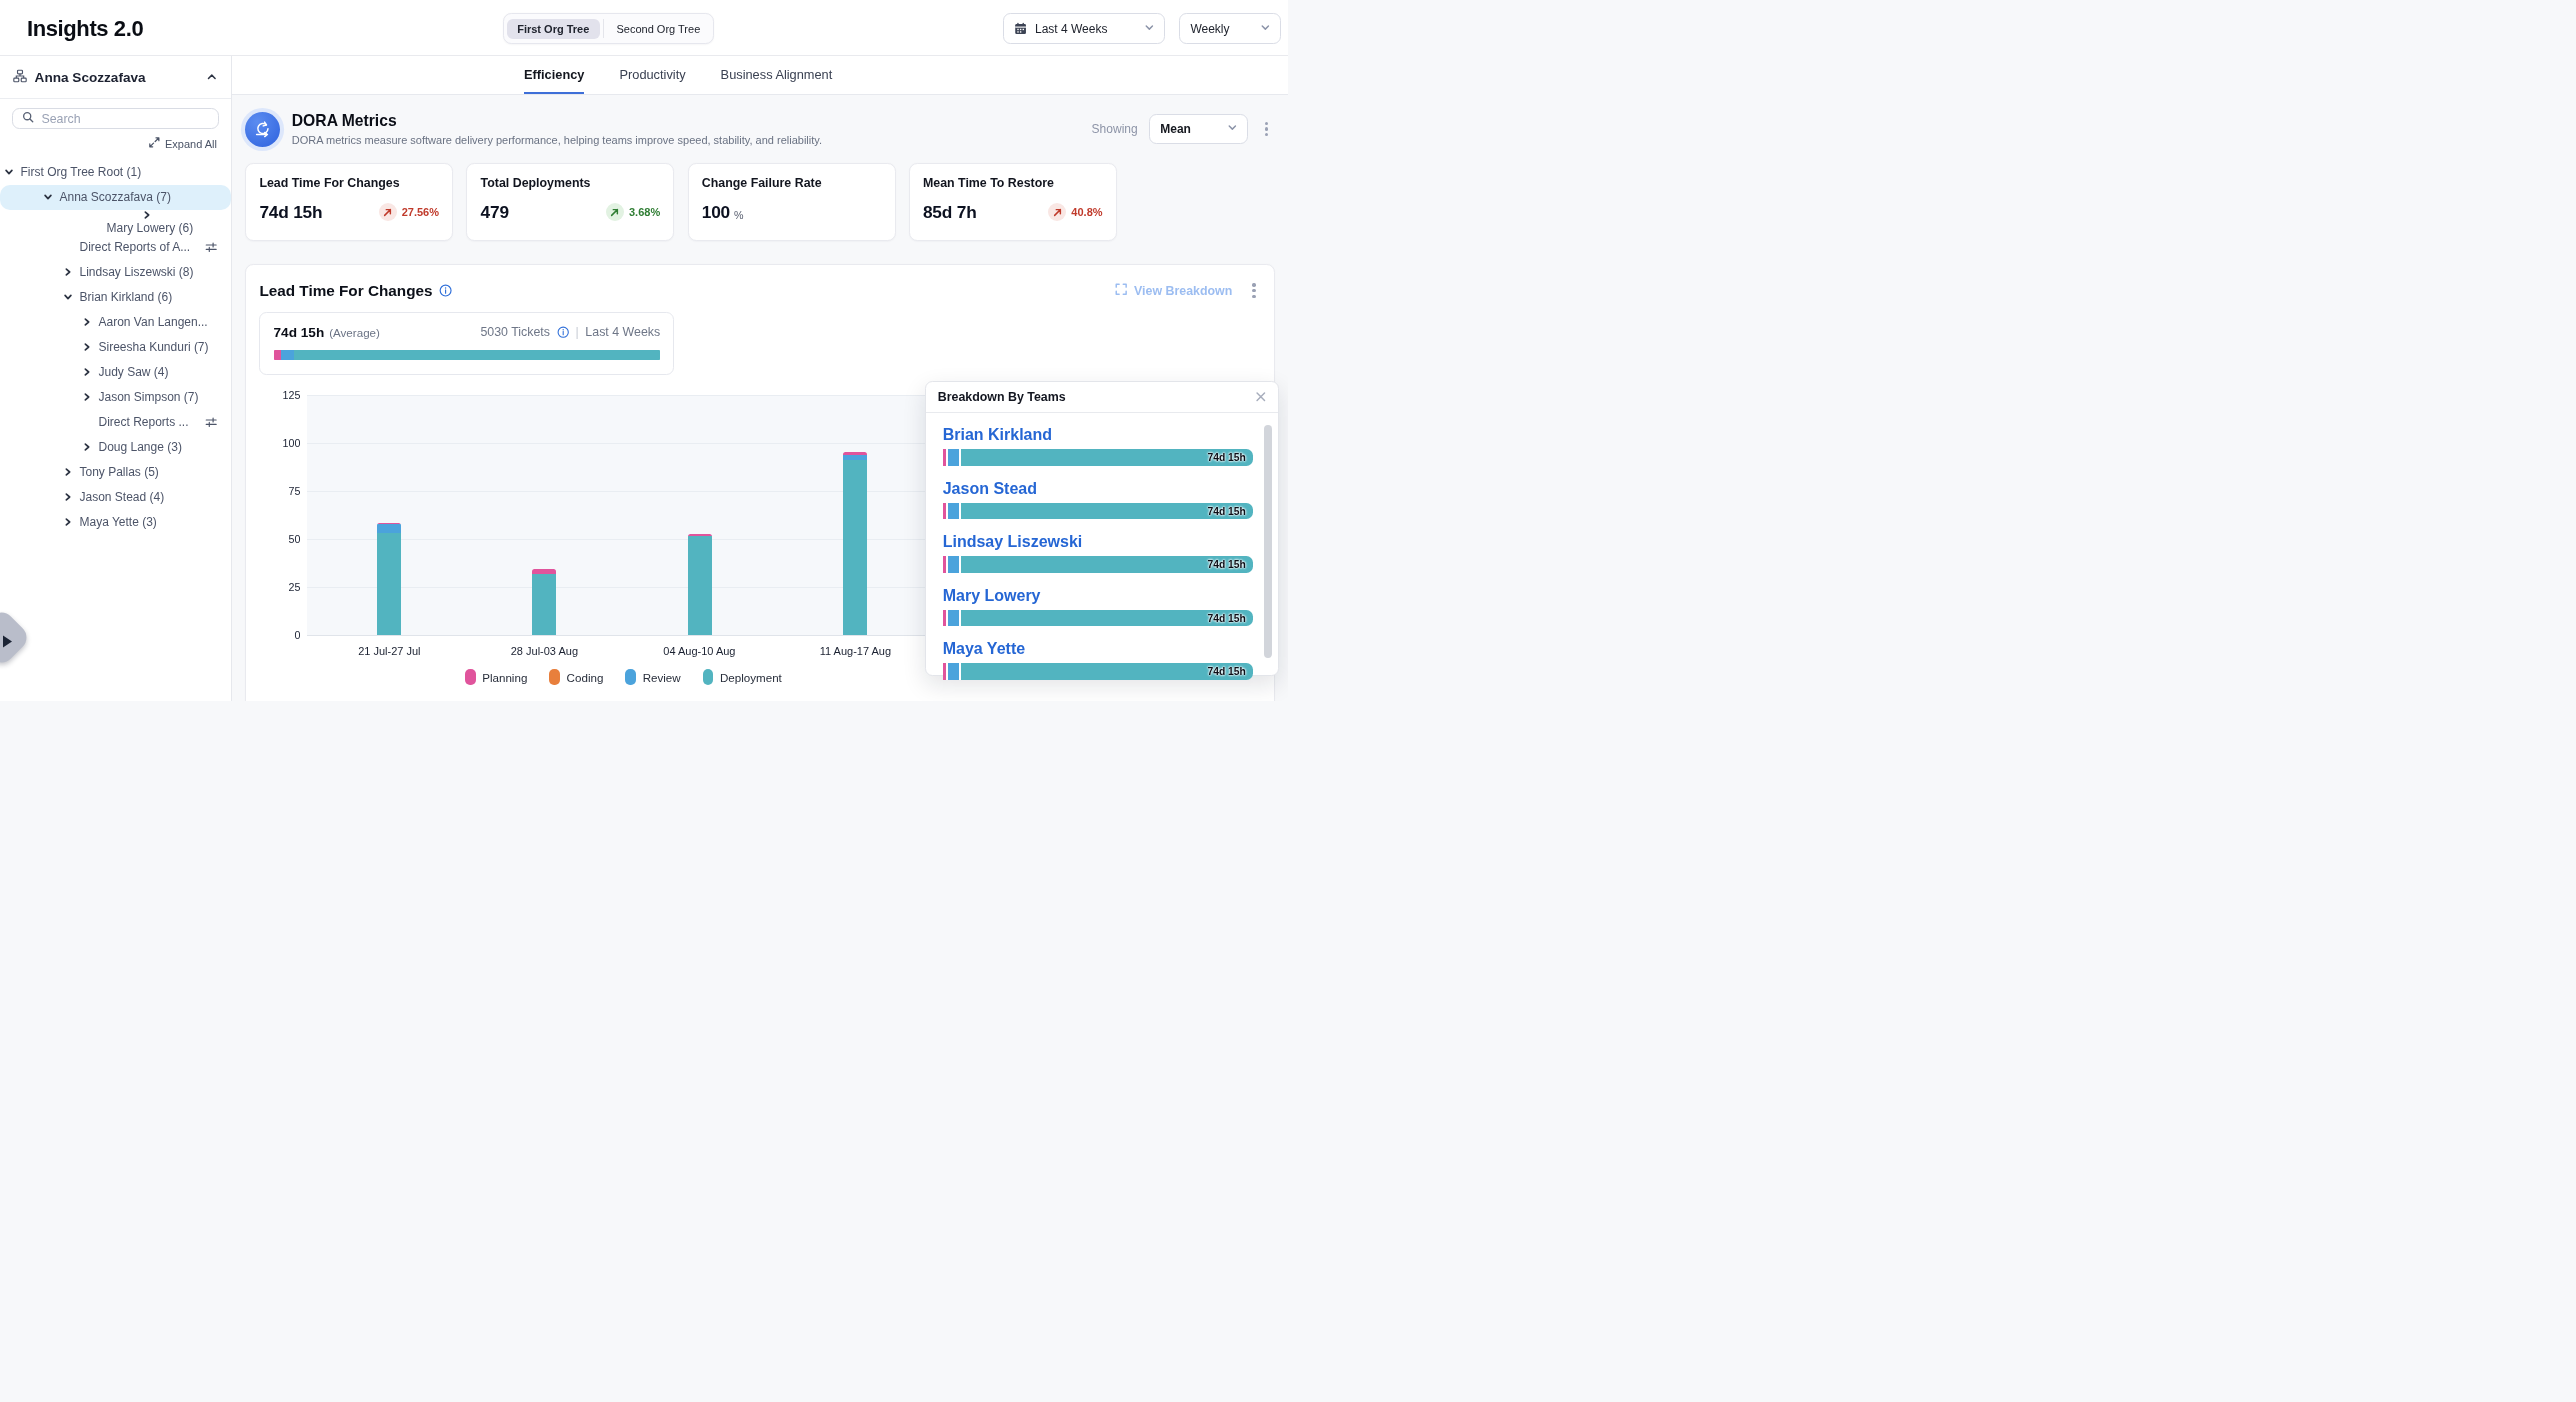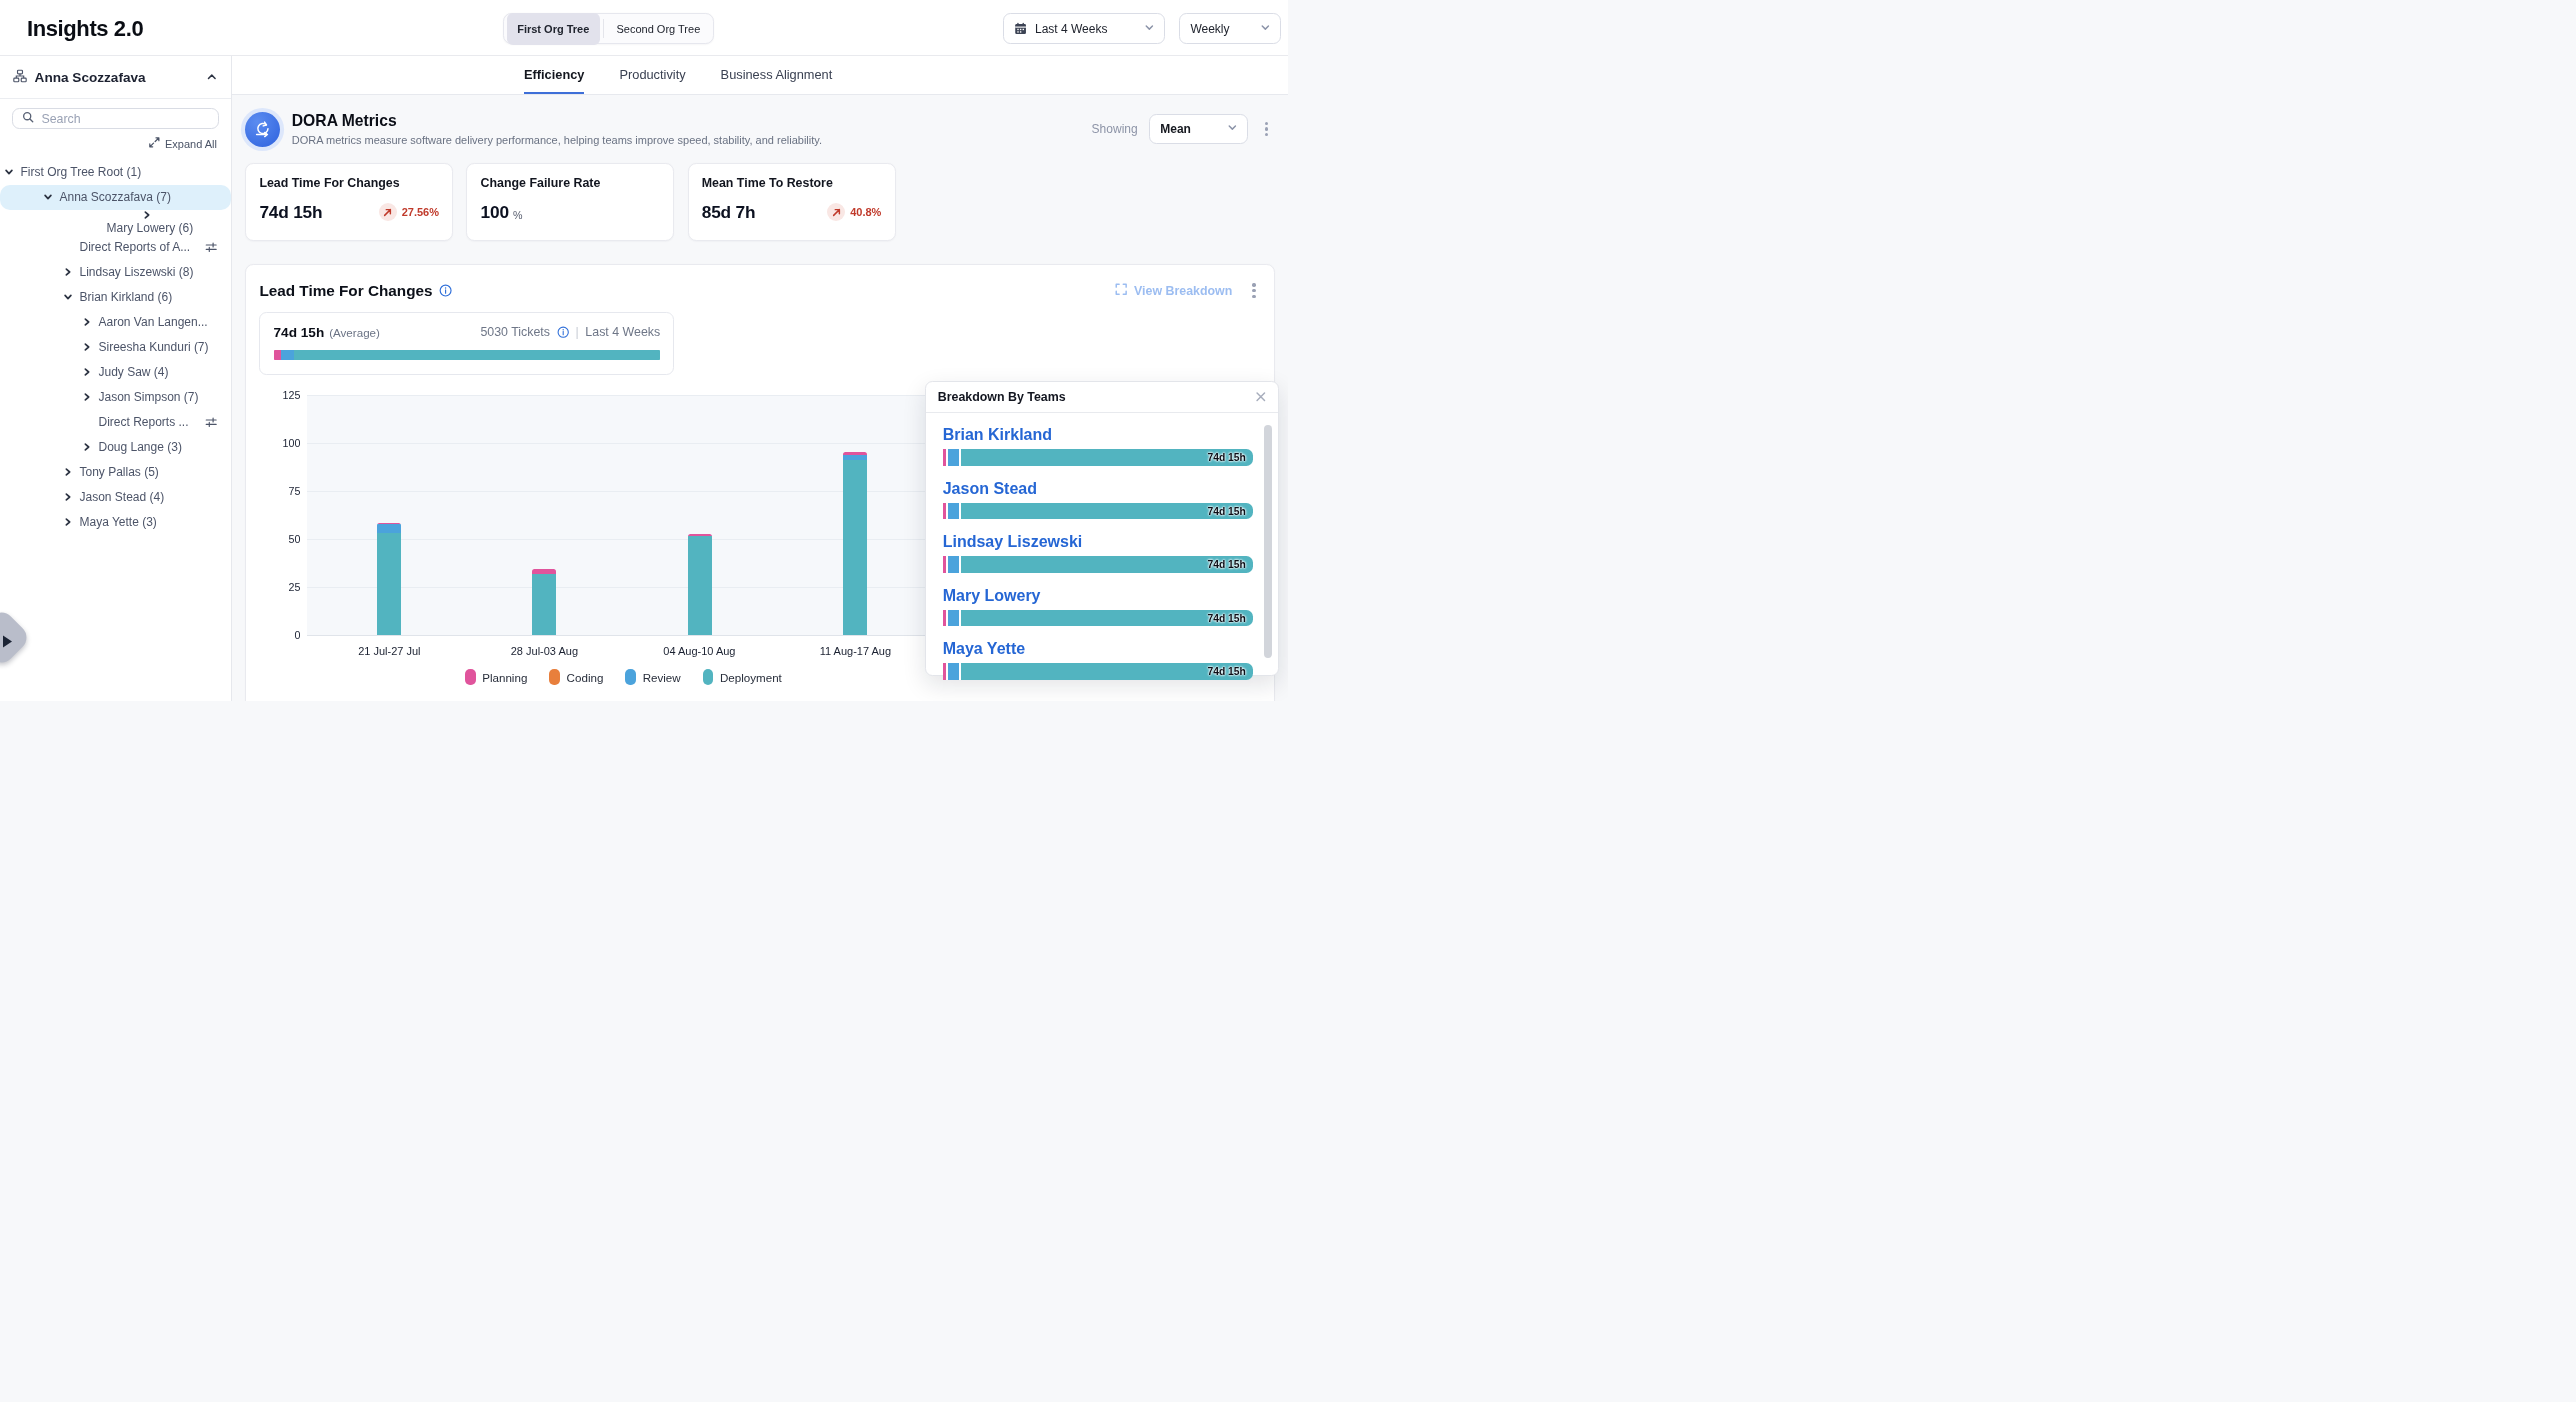--- a/index.html
+++ b/index.html
@@ -10,21 +10,21 @@
     position:relative; overflow:hidden;
   }
   
   .app-header { position:absolute; top:0; left:0; width:1288px; height:56px;
     background:#fff; border-bottom:0.8px solid #e9eaee; z-index:20; }
   .app-title { position:absolute; left:27px; top:15.7px; font-size:22px; font-weight:700;
     letter-spacing:-0.4px; color:#0a0d14; }
   .toggle-group { position:absolute; left:503px; top:13.2px; height:31px; display:flex;
     align-items:center; border:0.8px solid #e6e7ee; border-radius:8.3px; background:#fbfbfd;
     box-shadow:0 0.8px 1.7px rgba(25,30,50,.04); }
-  .toggle-opt { height:32px; margin:2.5px; padding:0 10.7px; display:flex; align-items:center;
+  .toggle-opt { height:20px; margin:2.5px; padding:0 10.7px; display:flex; align-items:center;
     border-radius:5.8px; font-size:11px; color:#20242e; cursor:pointer; white-space:nowrap; }
   .toggle-opt.selected { background:#e2e2ec; font-weight:700; }
   .toggle-sep { width:0.8px; height:19px; background:#e4e5eb; }
   .header-right { position:absolute; right:6.6px; top:13.2px; display:flex; gap:14px; }
   .hselect { height:31px; border:0.8px solid #dadde6; border-radius:7.4px; background:#fff;
     display:flex; align-items:center; padding:0 10px; font-size:12px; color:#20242e;
     cursor:pointer; }
   .hselect .chev { margin-left:auto; }
   .sel-daterange { width:162px; }
   .sel-granularity { width:102px; }
@@ -412,20 +412,34 @@
               <span class="bicon">
                 <svg width="9" height="9" viewBox="0 0 11 11">
                   <path d="M2 9L9 2M4 2h5v5" stroke="#c03a2b" stroke-width="1.8" fill="none" stroke-linecap="round" stroke-linejoin="round"></path>
                 </svg>
               </span>
               <span class="bdelta">27.56%</span>
             </span>
           </div>
         </div>
         <div class="metric-card">
+          <div class="mc-title">Total Deployments</div>
+          <div class="mc-value-row">
+            <span class="mc-value">479</span>
+            <span class="mc-badge pos">
+              <span class="bicon">
+                <svg width="9" height="9" viewBox="0 0 11 11">
+                  <path d="M2 9L9 2M4 2h5v5" stroke="#2f7d33" stroke-width="1.8" fill="none" stroke-linecap="round" stroke-linejoin="round"></path>
+                </svg>
+              </span>
+              <span class="bdelta">3.68%</span>
+            </span>
+          </div>
+        </div>
+        <div class="metric-card">
           <div class="mc-title">Change Failure Rate</div>
           <div class="mc-value-row">
             <span class="mc-value">100</span>
             <span class="mc-unit">%</span>
           </div>
         </div>
         <div class="metric-card">
           <div class="mc-title">Mean Time To Restore</div>
           <div class="mc-value-row">
             <span class="mc-value">85d 7h</span>

